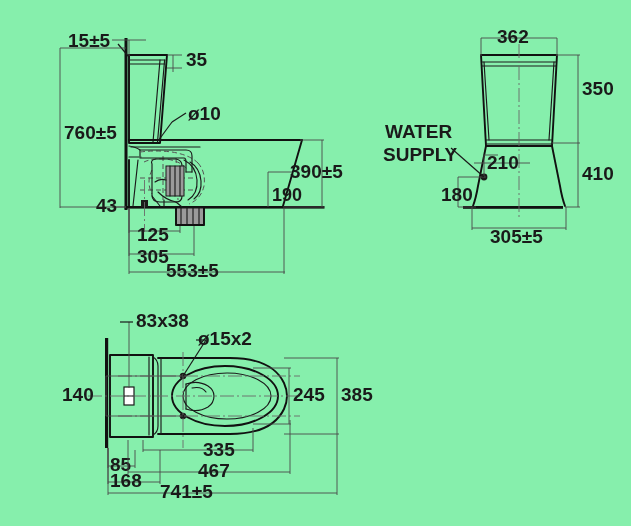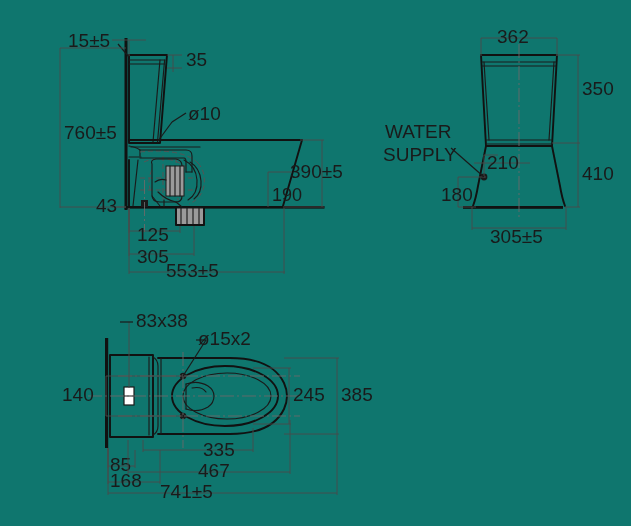--- a/index.html
+++ b/index.html
@@ -10,21 +10,22 @@
   body {
     width: 631px;
     height: 526px;
     font-family: "Liberation Sans", sans-serif;
     overflow: hidden;
   }
   #drawing-root {
     position: relative;
     width: 631px;
     height: 526px;
-    background: #0f766e;
+    background: #86efac;
+    font-weight: bold;
   }
   svg#tech-drawing {
     display: block;
     width: 631px;
     height: 526px;
   }
   .dimtext {
     font-family: "Liberation Sans", sans-serif;
     font-size: 19px;
     fill: #1a1a1a;

